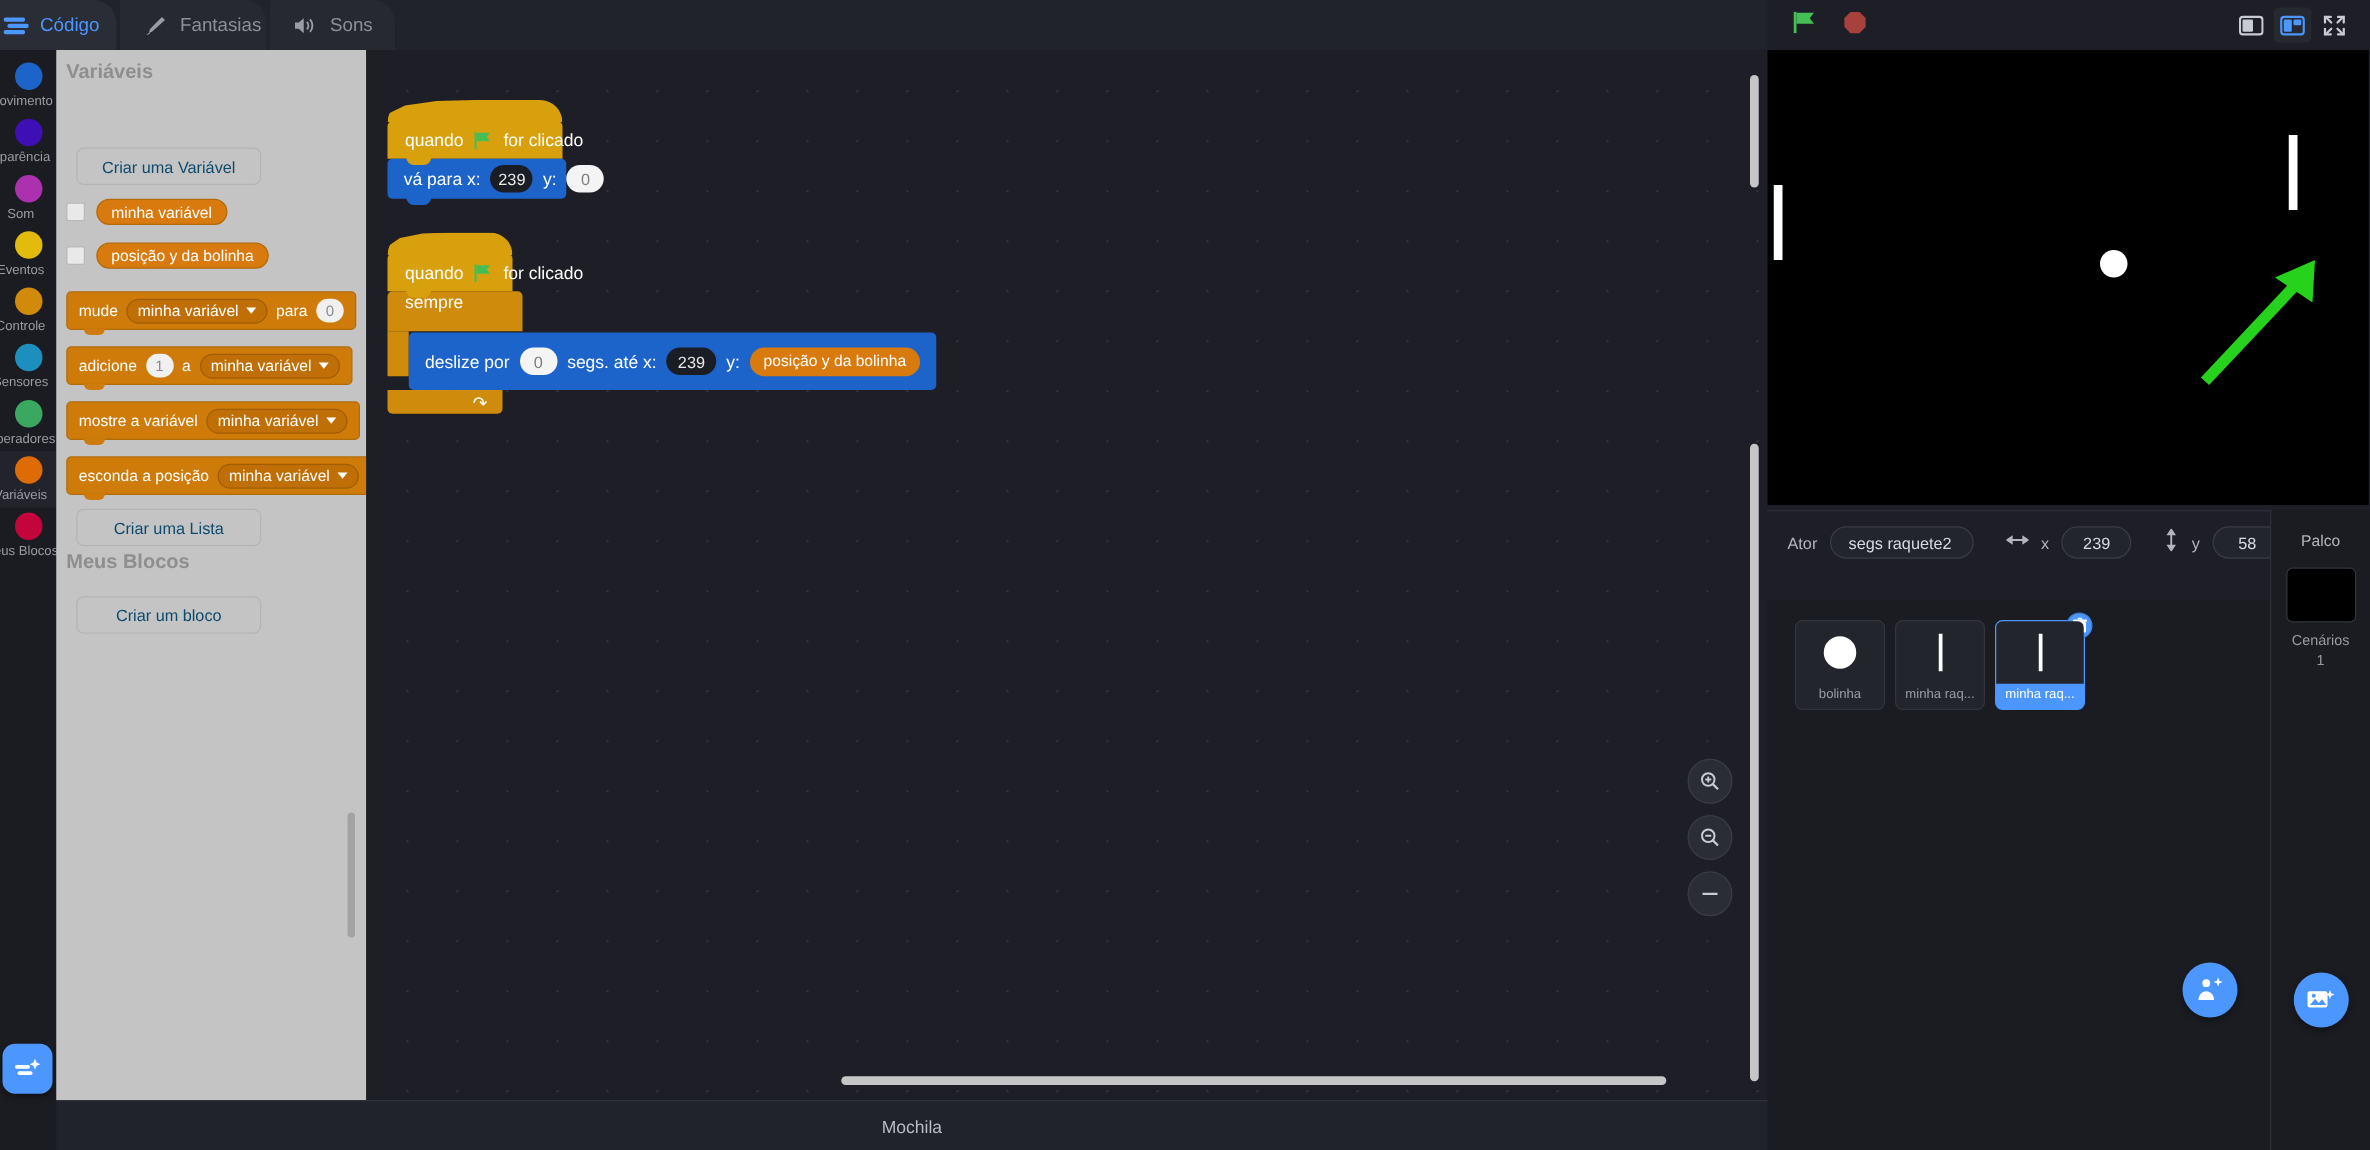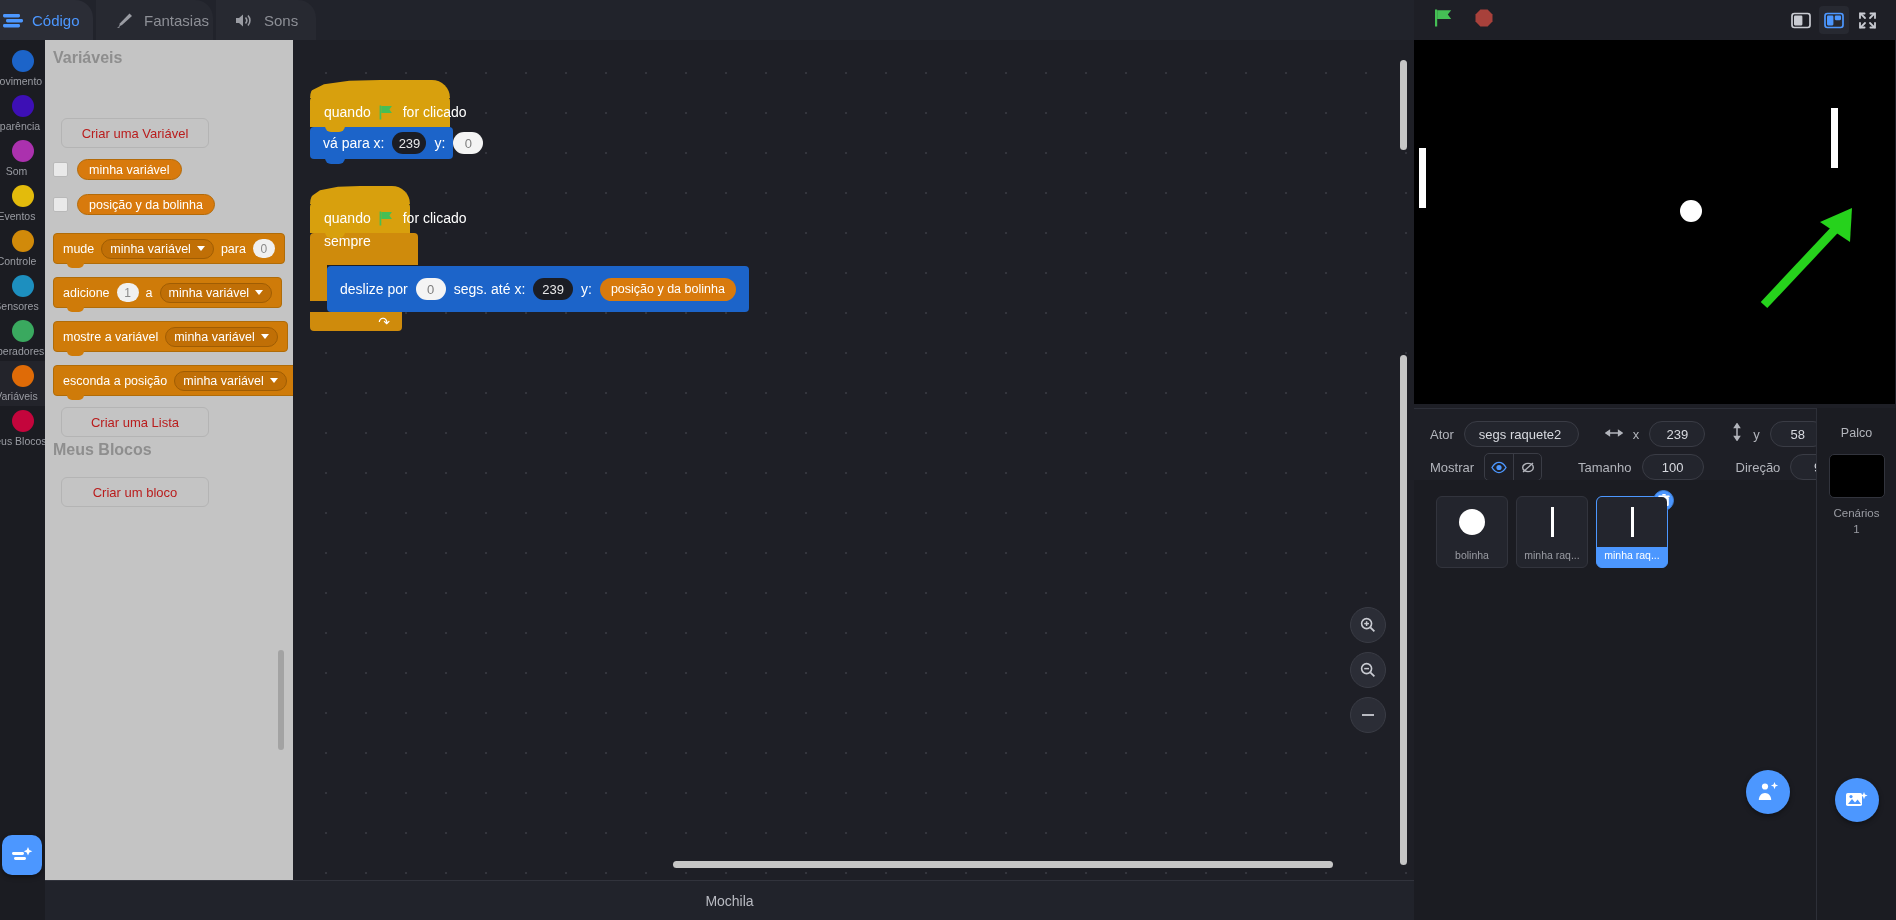--- a/index.html
+++ b/index.html
@@ -54,21 +54,21 @@
   }
   #palette-inner { position: relative; width: 248px; }
   .pal-head {
     position: absolute; font-size: 16px; font-weight: bold; color: #8e8e8e;
     left: 8px;
   }
   .pal-btn {
     position: absolute; left: 16px; width: 148px; height: 30px;
     border: 1px solid #b4b4b4; border-radius: 6px;
     display: flex; align-items: center; justify-content: center;
-    font-size: 13px; color: #b91c1c; cursor: pointer;
+    font-size: 13px; color: #0c4a6e; cursor: pointer;
   }
   .var-row { position: absolute; left: 8px; display: flex; align-items: center; gap: 9px; }
   .var-check {
     width: 15px; height: 15px; background: #e9e9e9;
     border: 1px solid #b9b9b9; border-radius: 2px; cursor: pointer;
   }
   .var-oval {
     height: 21px; background: #d87a0d; border: 1px solid #b36a09;
     border-radius: 11px; display: flex; align-items: center;
     padding: 0 11px; font-size: 12.5px; color: #fff; cursor: pointer;
@@ -588,41 +588,20 @@
           <line x1="6" y1="3" x2="6" y2="15"></line>
           <path d="M6 0.8 L3.6 4.4 L8.4 4.4 Z"></path>
             <path d="M6 17.2 L3.6 13.6 L8.4 13.6 Z"></path>
         </g>
       </svg>
     </span>
     <span class="slabel">y</span>
     <span class="sfield" style="width:56px">58</span>
   </div>
 
-  <div class="srow" style="left:16px; top:44px; gap:10px">
-    <span class="slabel">Mostrar</span>
-    <span class="showbtns">
-      <span class="showbtn">
-        <svg width="16" height="13" viewBox="0 0 16 13">
-          <path d="M8 1.4 C12 1.4 15 6.5 15 6.5 C15 6.5 12 11.6 8 11.6 C4 11.6 1 6.5 1 6.5 C1 6.5 4 1.4 8 1.4 Z" stroke="#4c97ff" stroke-width="1.4" fill="none"></path>
-          <circle cx="8" cy="6.5" r="2.6" fill="#4c97ff"></circle>
-        </svg>
-      </span>
-      <span class="showbtn">
-        <svg width="16" height="13" viewBox="0 0 16 13">
-          <ellipse cx="8" cy="6.5" rx="5.3" ry="4.1" stroke="#b3b5bc" stroke-width="1.4" fill="none"></ellipse>
-          <line x1="3" y1="11" x2="13" y2="2" stroke="#b3b5bc" stroke-width="1.4"></line>
-        </svg>
-      </span>
-    </span>
-    <span class="slabel" style="margin-left:26px">Tamanho</span>
-    <span class="sfield" style="width:62px">100</span>
-    <span class="slabel" style="margin-left:22px">Direção</span>
-    <span class="sfield" style="width:62px">90</span>
-  </div>
 </div>
 
 <div id="sprite-list">
   <div class="sprite-card">
     <div class="sprite-thumb">
       <span style="width:26px;height:26px;background:#fff;border-radius:50%;display:block"></span>
     </div>
     <div class="sprite-name">bolinha</div>
   </div>
   <div class="sprite-card">

